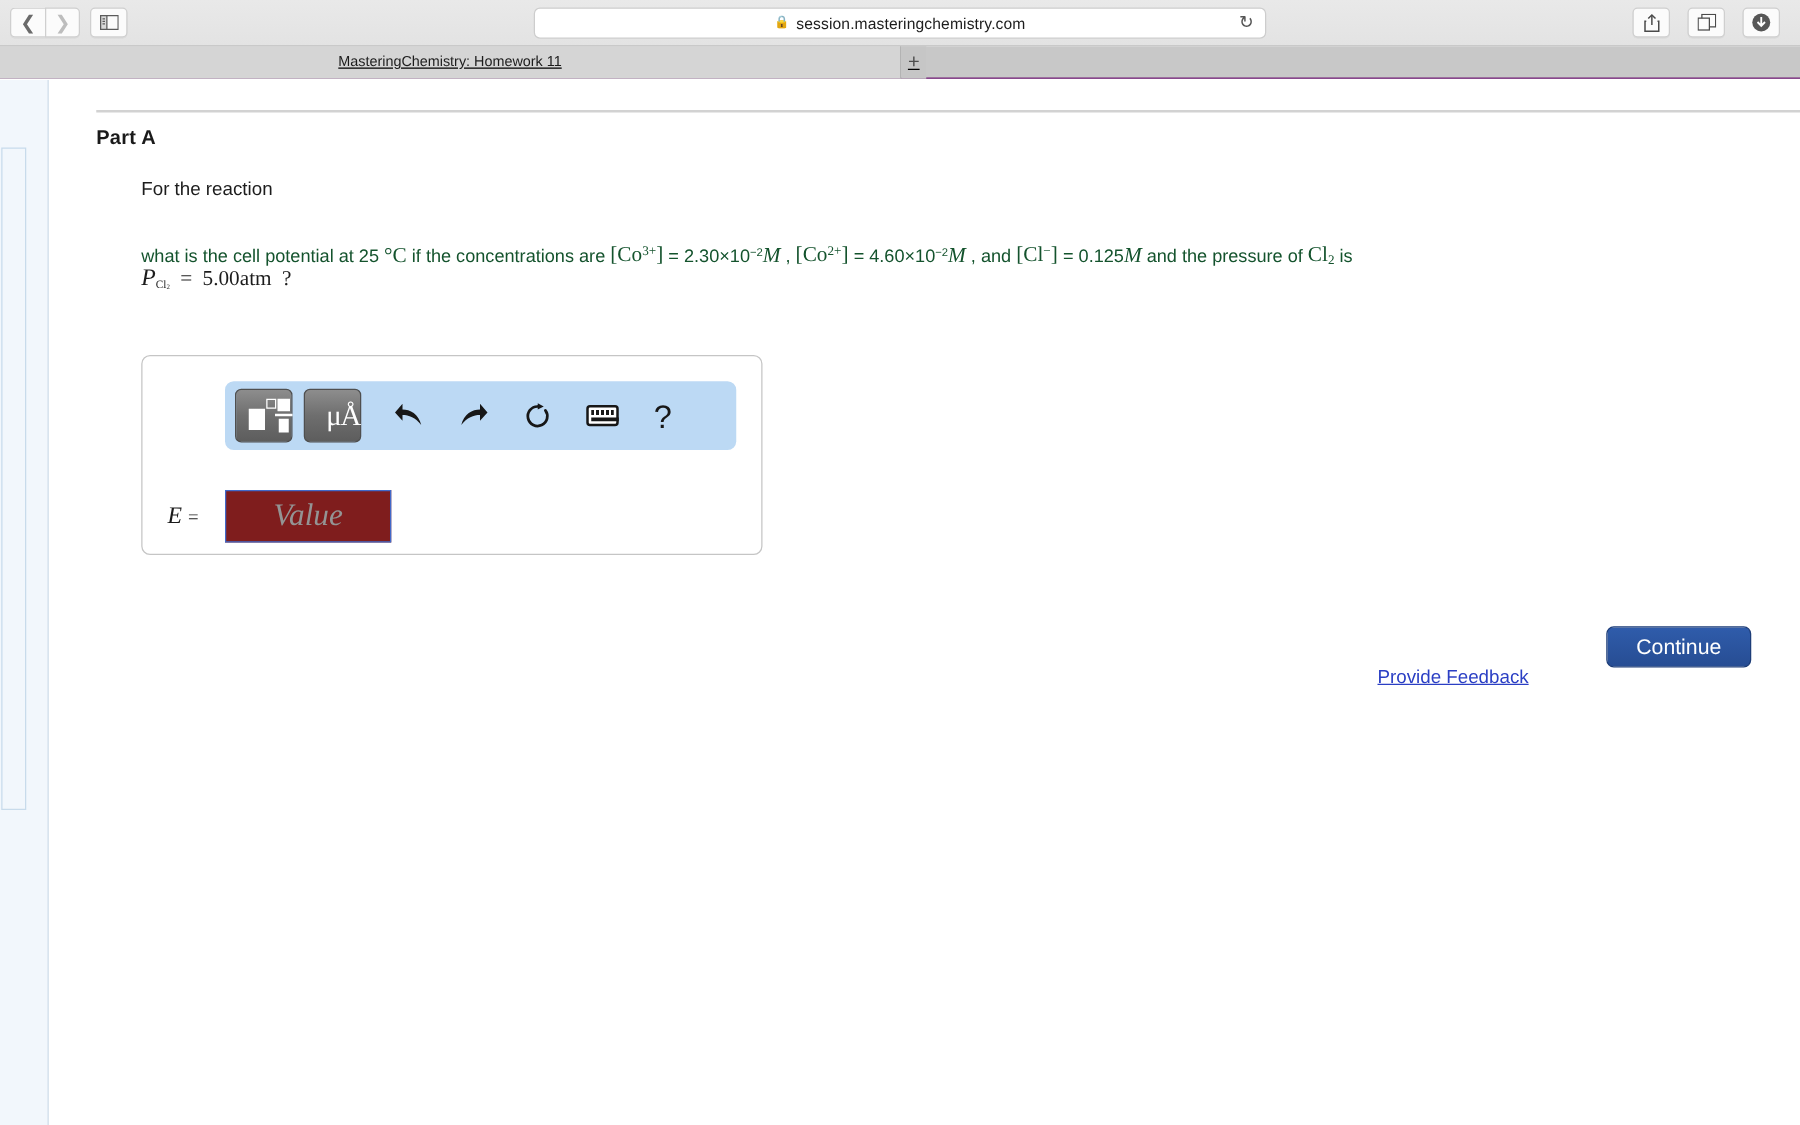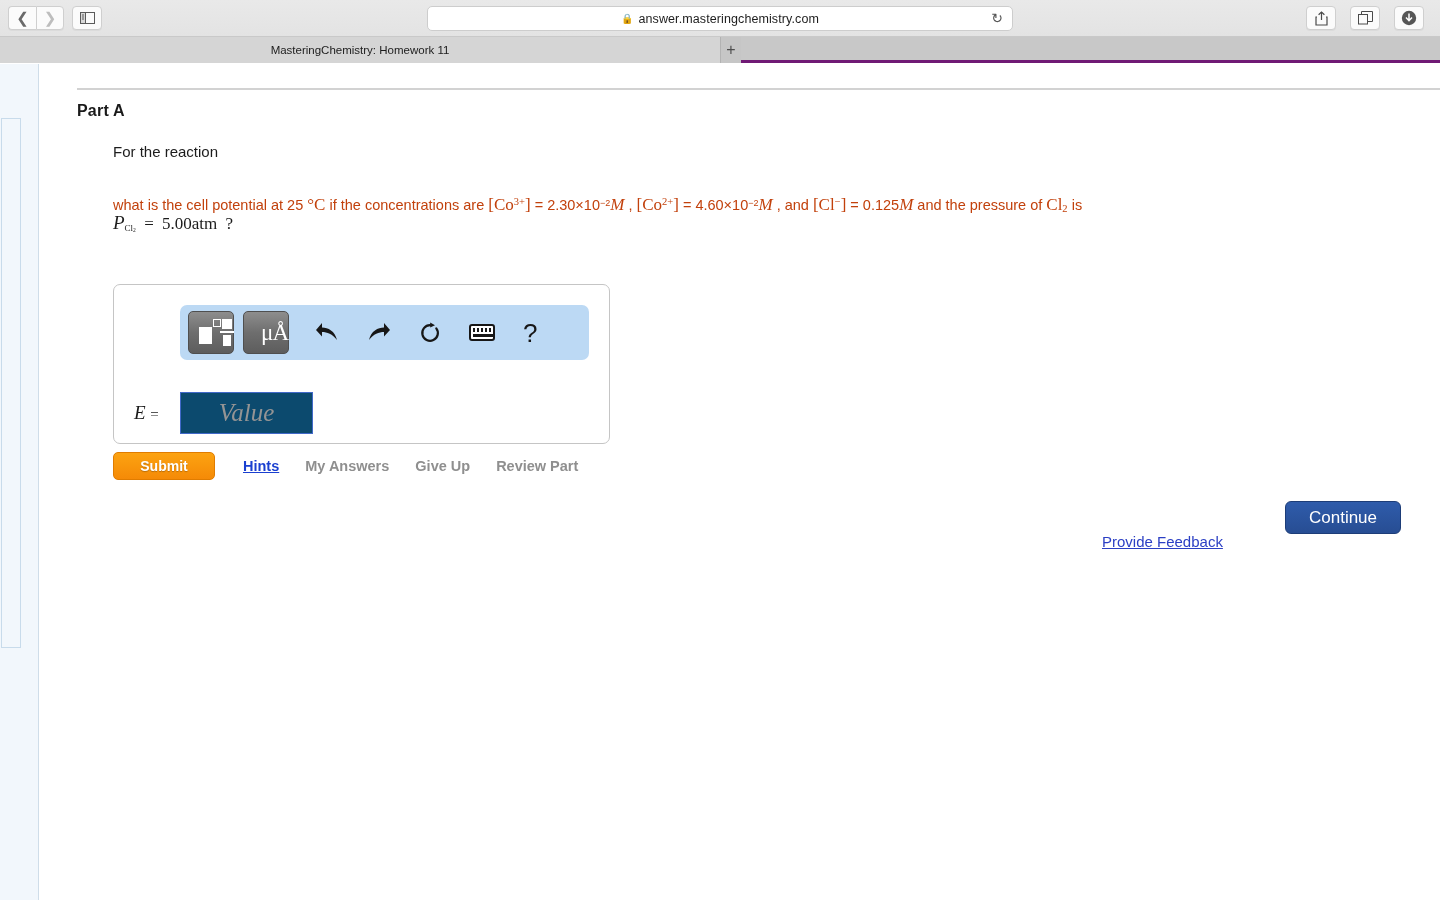--- a/index.html
+++ b/index.html
@@ -49,22 +49,23 @@
   #reload-icon {
     position: absolute; right: 9px; top: 4px;
     font-size: 14px; color: #555; line-height: 1;
     font-family: "DejaVu Sans", sans-serif;
   }
 
   
   #tab-bar {
     position: absolute; top: 37px; left: 0; width: 1440px; height: 26px;
     background: #c8c8c8;
-    border-bottom: 3px solid #701a75;
+    border-bottom: 1px solid #701a75;
     display: flex;
+    text-decoration: underline;
   }
   .tab {
     height: 26px;
     display: flex; align-items: center; justify-content: center;
     font-size: 11.5px;
     border-right: 1px solid #b3b3b3;
     overflow: hidden; white-space: nowrap;
   }
   .tab.active   { width: 721px; background: #d5d5d5; color: #1c1c1c; }
   .tab.inactive { width: 699px; background: #c6c6c6; color: #585858; }
@@ -111,21 +112,21 @@
 
   #equation {
     position: absolute; top: 100px; left: 73px; width: 1290px;
     text-align: center;
     font-family: "Liberation Serif", serif;
     font-size: 21px; color: #1a1a1a;
     white-space: nowrap;
   }
   #prompt-2 {
     position: absolute; top: 127px; left: 73px; width: 1292px;
-    font-size: 14.5px; line-height: 22px; color: #c2410c;
+    font-size: 14.5px; line-height: 22px; color: #14532d;
   }
   #prompt-3 {
     position: absolute; top: 148px; left: 73px;
     font-size: 14.5px; line-height: 22px; color: #1c1c1c;
   }
   .mathserif { font-family: "Liberation Serif", serif; font-size: 19px; }
   .mathserif-sm { font-family: "Liberation Serif", serif; font-size: 17px; }
   sup.s { font-size: .62em; vertical-align: .48em; }
   sub.s { font-size: .62em; vertical-align: -.22em; }
 
@@ -193,21 +194,21 @@
     display: flex; align-items: center;
   }
   #var-label {
     margin-left: 20px; width: 46px;
     font-family: "Liberation Serif", serif; font-size: 19px; color: #1a1a1a;
   }
   #var-label i { font-style: italic; }
   .ans-field {
     height: 42px;
     border: 1px solid #4169c9;
-    background: #0c4a6e;
+    background: #7f1d1d;
     display: flex; align-items: center; justify-content: center;
   }
   #value-field { width: 133px; }
   #units-field { width: 135px; margin-left: 2px; }
   .ph {
     font-family: "Liberation Serif", serif; font-style: italic;
     font-size: 25px; color: #949494;
   }
 
   
@@ -264,21 +265,21 @@
       <rect x="0.5" y="0.5" width="5" height="11" fill="#5b5b5b" opacity="0.22"></rect>
       <line x1="5.5" y1="0.5" x2="5.5" y2="11.5" stroke="#5b5b5b"></line>
       <line x1="2" y1="3" x2="4" y2="3" stroke="#5b5b5b"></line>
       <line x1="2" y1="5" x2="4" y2="5" stroke="#5b5b5b"></line>
       <line x1="2" y1="7" x2="4" y2="7" stroke="#5b5b5b"></line>
     </svg>
   </div>
 
   <div id="url-bar">
     <span id="lock-icon">🔒</span>
-    <span id="url-text">answer.masteringchemistry.com</span>
+    <span id="url-text">session.masteringchemistry.com</span>
     <span id="reload-icon">↻</span>
   </div>
 
   <div class="tb-btn" id="share-btn">
     <svg width="13" height="15" viewBox="0 0 13 15">
       <path d="M6.5 1 L6.5 9" stroke="#4a4a4a" stroke-width="1.2" fill="none"></path>
       <path d="M3.6 3.8 L6.5 1 L9.4 3.8" stroke="#4a4a4a" stroke-width="1.2" fill="none"></path>
       <path d="M2 6 L1 6 L1 14 L12 14 L12 6 L11 6" stroke="#4a4a4a" stroke-width="1.2" fill="none"></path>
     </svg>
   </div>
@@ -383,25 +384,18 @@
       </div>
 
       <div id="answer-row">
         <div id="var-label"><i>E</i> <span style="font-size:15px">=</span></div>
         <div class="ans-field" id="value-field">
           <span class="ph">Value</span>
         </div>
       </div>
     </div>
 
-    <div id="action-row">
-      <div id="submit-btn">Submit</div>
-      <div id="hints-link">Hints</div>
-      <div class="muted-link">My Answers</div>
-      <div class="muted-link">Give Up</div>
-      <div class="muted-link">Review Part</div>
-    </div>
 
     <div id="feedback-link">Provide Feedback</div>
     <div id="continue-btn">Continue</div>
 
   </div>
 </div>
 
 </body></html>

